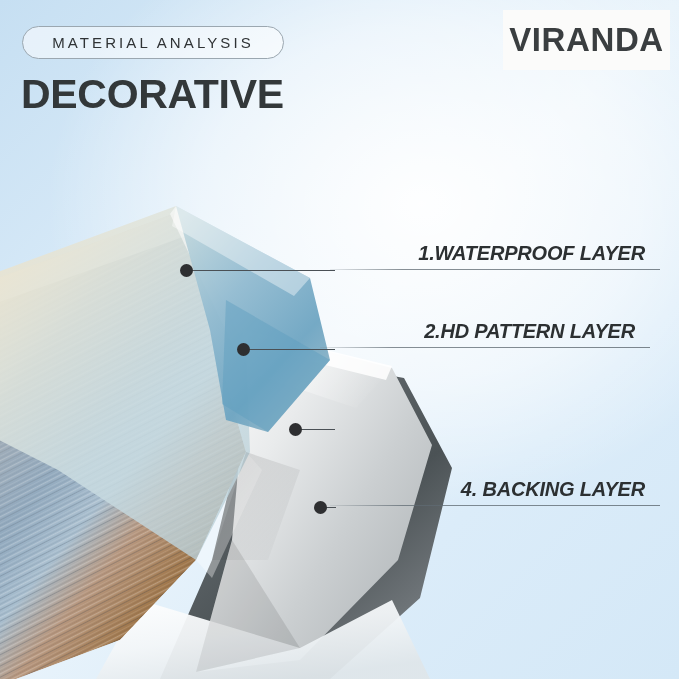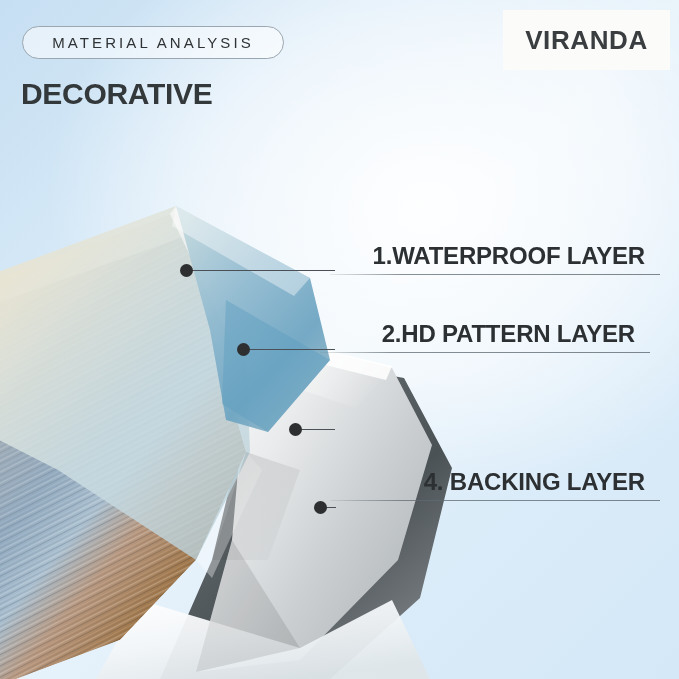--- a/index.html
+++ b/index.html
@@ -45,42 +45,42 @@
   }
 
   
   .headline {
     position: absolute;
     left: 21px;
     top: 70px;
     width: 520px;
   }
   .headline-line {
-    font-size: 30px;
+    font-size: 41px;
     line-height: 48px;
     font-weight: 700;
     letter-spacing: -0.3px;
     color: #33383a;
     white-space: nowrap;
   }
 
   
   .brand-box {
     position: absolute;
     left: 503px;
     top: 10px;
     width: 167px;
     height: 60px;
     background: #fbfbfa;
     display: flex;
     align-items: center;
     justify-content: center;
   }
   .brand-text {
-    font-size: 26px;
+    font-size: 33px;
     font-weight: 700;
     letter-spacing: 0.6px;
     color: #3a3e40;
   }
 
   
   .stage {
     position: absolute;
     left: 0;
     top: 0;
@@ -90,37 +90,38 @@
   .stage svg { display: block; width: 679px; height: 679px; }
 
   
   .callout {
     position: absolute;
     text-align: right;
     white-space: nowrap;
   }
   .callout-text {
     display: block;
-    font-size: 24px;
+    font-size: 20px;
     font-weight: 700;
     letter-spacing: -0.2px;
     color: #2c3032;
     padding-right: 15px;
     padding-bottom: 4px;
+    font-style: italic;
   }
   .callout-rule {
     display: block;
     height: 1px;
     background: linear-gradient(to right, rgba(120,132,140,0.15), rgba(95,106,114,0.75) 22%, rgba(95,106,114,0.8));
   }
 
   #callout-1 { left: 330px; top: 242px; width: 330px; }
   #callout-2 { left: 320px; top: 320px; width: 330px; }
   #callout-3 { left: 330px; top: 400px; width: 330px; }
-  #callout-4 { left: 330px; top: 468px; width: 330px; text-align: right; }
+  #callout-4 { left: 330px; top: 478px; width: 330px; text-align: right; }
 
   
   .dot {
     position: absolute;
     width: 13px;
     height: 13px;
     border-radius: 50%;
     background: #2e2f31;
   }
   .leader {

